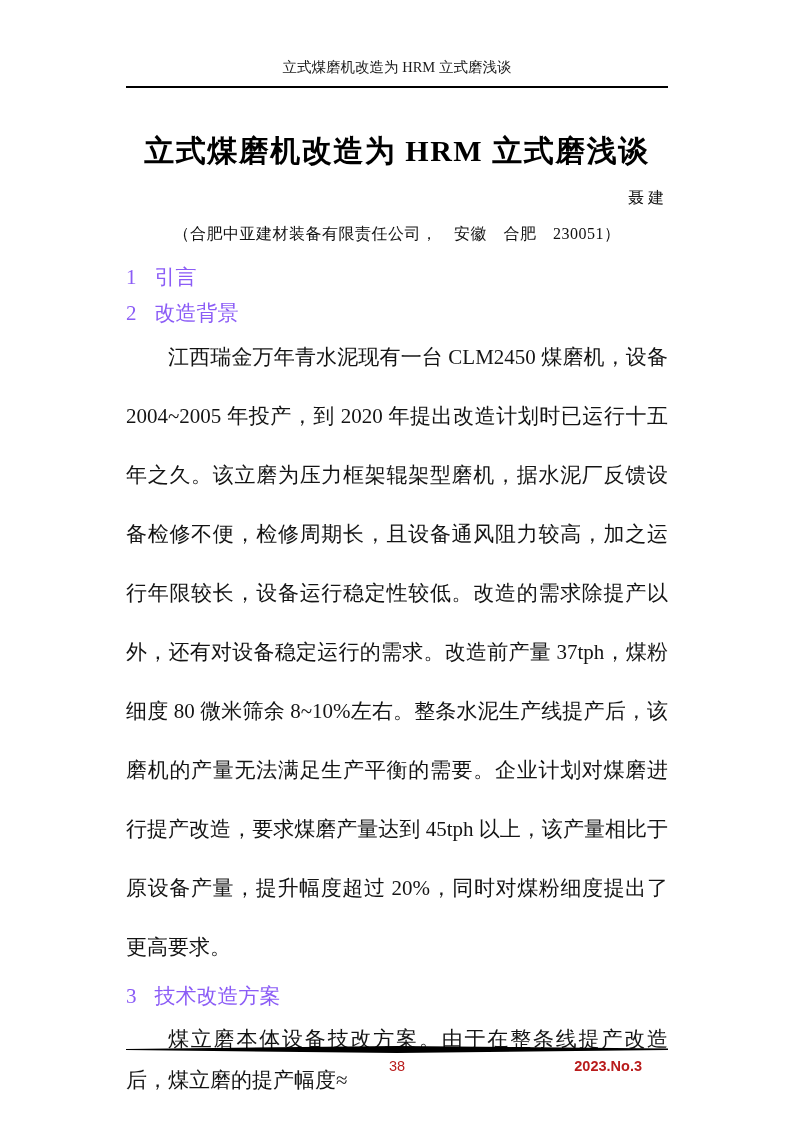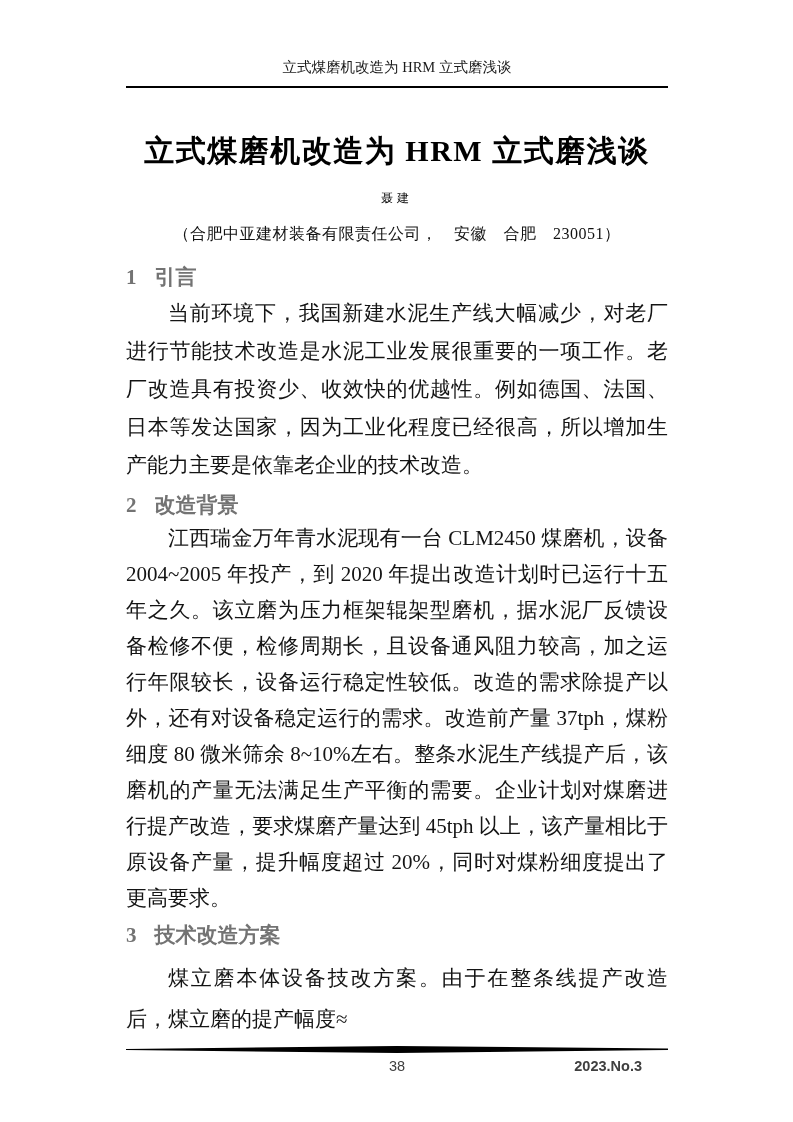--- a/index.html
+++ b/index.html
@@ -30,66 +30,66 @@
     margin-top: 40px;
     text-align: center;
     font-size: 30px;
     line-height: 46px;
     font-weight: bold;
     letter-spacing: 1.5px;
     color: #000000;
   }
   .author-line {
     margin-top: 12px;
-    text-align: center;
-    font-size: 12px;
+    text-align: right;
+    font-size: 16px;
     line-height: 24px;
     letter-spacing: 4px;
   }
   .affiliation-line {
     margin-top: 10px;
     text-align: center;
     font-size: 16px;
     line-height: 28px;
     letter-spacing: 0.5px;
   }
   .section-heading {
     font-size: 21px;
     line-height: 30px;
-    font-weight: bold;
-    color: #737373;
+    font-weight: normal;
+    color: #8b5cf6;
     font-family: "Liberation Sans", "Liberation Serif", sans-serif;
   }
   .section-heading .heading-number { display: inline-block; margin-right: 18px; font-family: "Liberation Serif", serif; }
   .sec-1-heading { margin-top: 14px; }
   .sec-2-heading { margin-top: 6px; }
   .sec-3-heading { margin-top: 4px; }
   .body-par {
     font-size: 21px;
     text-align: justify;
     text-indent: 2em;
     color: #141414;
   }
   .sec-1 .body-par { line-height: 38px; }
   .sec-1 .body-par:first-of-type { margin-top: 2px; }
-  .sec-2 .body-par { line-height: 36px; }
+  .sec-2 .body-par { line-height: 59px; }
   .sec-3 .body-par { line-height: 41px; margin-top: 8px; }
   .page-footer {
     position: absolute;
     left: 63px;
     right: 62px;
     top: 1046px;
   }
   .footer-divider-svg { display: block; width: 100%; height: 7px; }
   .footer-row {
     position: relative;
     margin-top: 4px;
     font-size: 14.5px;
     line-height: 18px;
-    color: #404040;
+    color: #b91c1c;
     font-family: "Liberation Sans", sans-serif;
   }
   .footer-page-number { text-align: center; }
   .footer-issue { position: absolute; right: 26px; top: 0; font-weight: bold; }
 </style>
 </head>
 <body>
 
 <div class="page">
   <div class="content">
@@ -99,21 +99,20 @@
     <h1 class="article-title">立式煤磨机改造为 HRM 立式磨浅谈</h1>
 
     <div class="author-line">聂建</div>
 
     <div class="affiliation-line">（合肥中亚建材装备有限责任公司，　安徽　合肥　230051）</div>
 
     <div class="section sec-1">
       <h2 class="section-heading sec-1-heading">
         <span class="heading-number">1</span><span>引言</span>
       </h2>
-      <p class="body-par">当前环境下，我国新建水泥生产线大幅减少，对老厂进行节能技术改造是水泥工业发展很重要的一项工作。老厂改造具有投资少、收效快的优越性。例如德国、法国、日本等发达国家，因为工业化程度已经很高，所以增加生产能力主要是依靠老企业的技术改造。</p>
     </div>
 
     <div class="section sec-2">
       <h2 class="section-heading sec-2-heading">
         <span class="heading-number">2</span><span>改造背景</span>
       </h2>
       <p class="body-par">江西瑞金万年青水泥现有一台 CLM2450 煤磨机，设备 2004~2005 年投产，到 2020 年提出改造计划时已运行十五年之久。该立磨为压力框架辊架型磨机，据水泥厂反馈设备检修不便，检修周期长，且设备通风阻力较高，加之运行年限较长，设备运行稳定性较低。改造的需求除提产以外，还有对设备稳定运行的需求。改造前产量 37tph，煤粉细度 80 微米筛余 8~10%左右。整条水泥生产线提产后，该磨机的产量无法满足生产平衡的需要。企业计划对煤磨进行提产改造，要求煤磨产量达到 45tph 以上，该产量相比于原设备产量，提升幅度超过 20%，同时对煤粉细度提出了更高要求。</p>
     </div>
 
     <div class="section sec-3">

